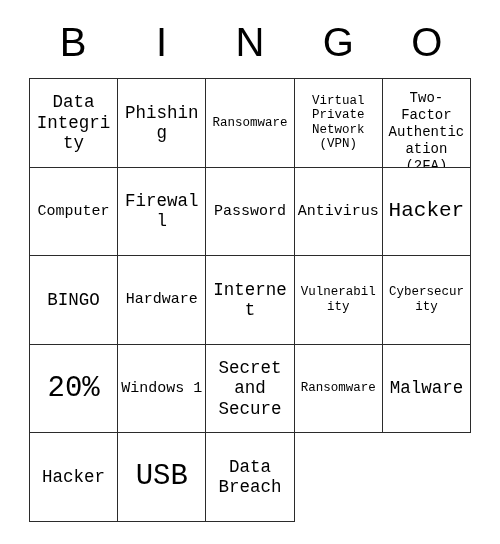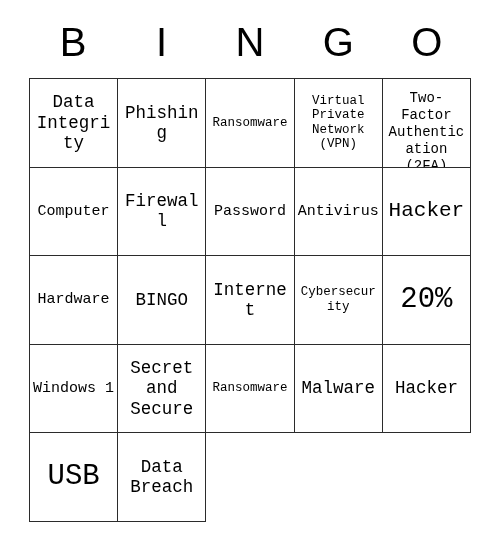--- a/index.html
+++ b/index.html
@@ -129,29 +129,32 @@
         <span class="cell-text fs-m">Password</span>
       </div>
 
     <div class="cell">
         <span class="cell-text fs-m">Antivirus</span>
       </div>
     <div class="cell">
         <span class="cell-text fs-xl">Hacker</span>
       </div>
     <div class="cell">
-        <span class="cell-text fs-m">Hardware</span>
+        <span class="cell-text fs-l">BINGO</span>
       </div>
     <div class="cell">
-        <span class="cell-text fs-l">BINGO</span>
+        <span class="cell-text fs-m">Hardware</span>
       </div>
     <div class="cell">
         <span class="cell-text fs-l">Internet</span>
       </div>
 
+    <div class="cell">
+        <span class="cell-text fs-s">Vulnerability</span>
+      </div>
     <div class="cell">
         <span class="cell-text fs-s">Cybersecurity</span>
       </div>
     <div class="cell">
         <span class="cell-text fs-xxl">20%</span>
       </div>
     <div class="cell">
         <span class="cell-text fs-m">Windows 1</span>
       </div>
     <div class="cell">

